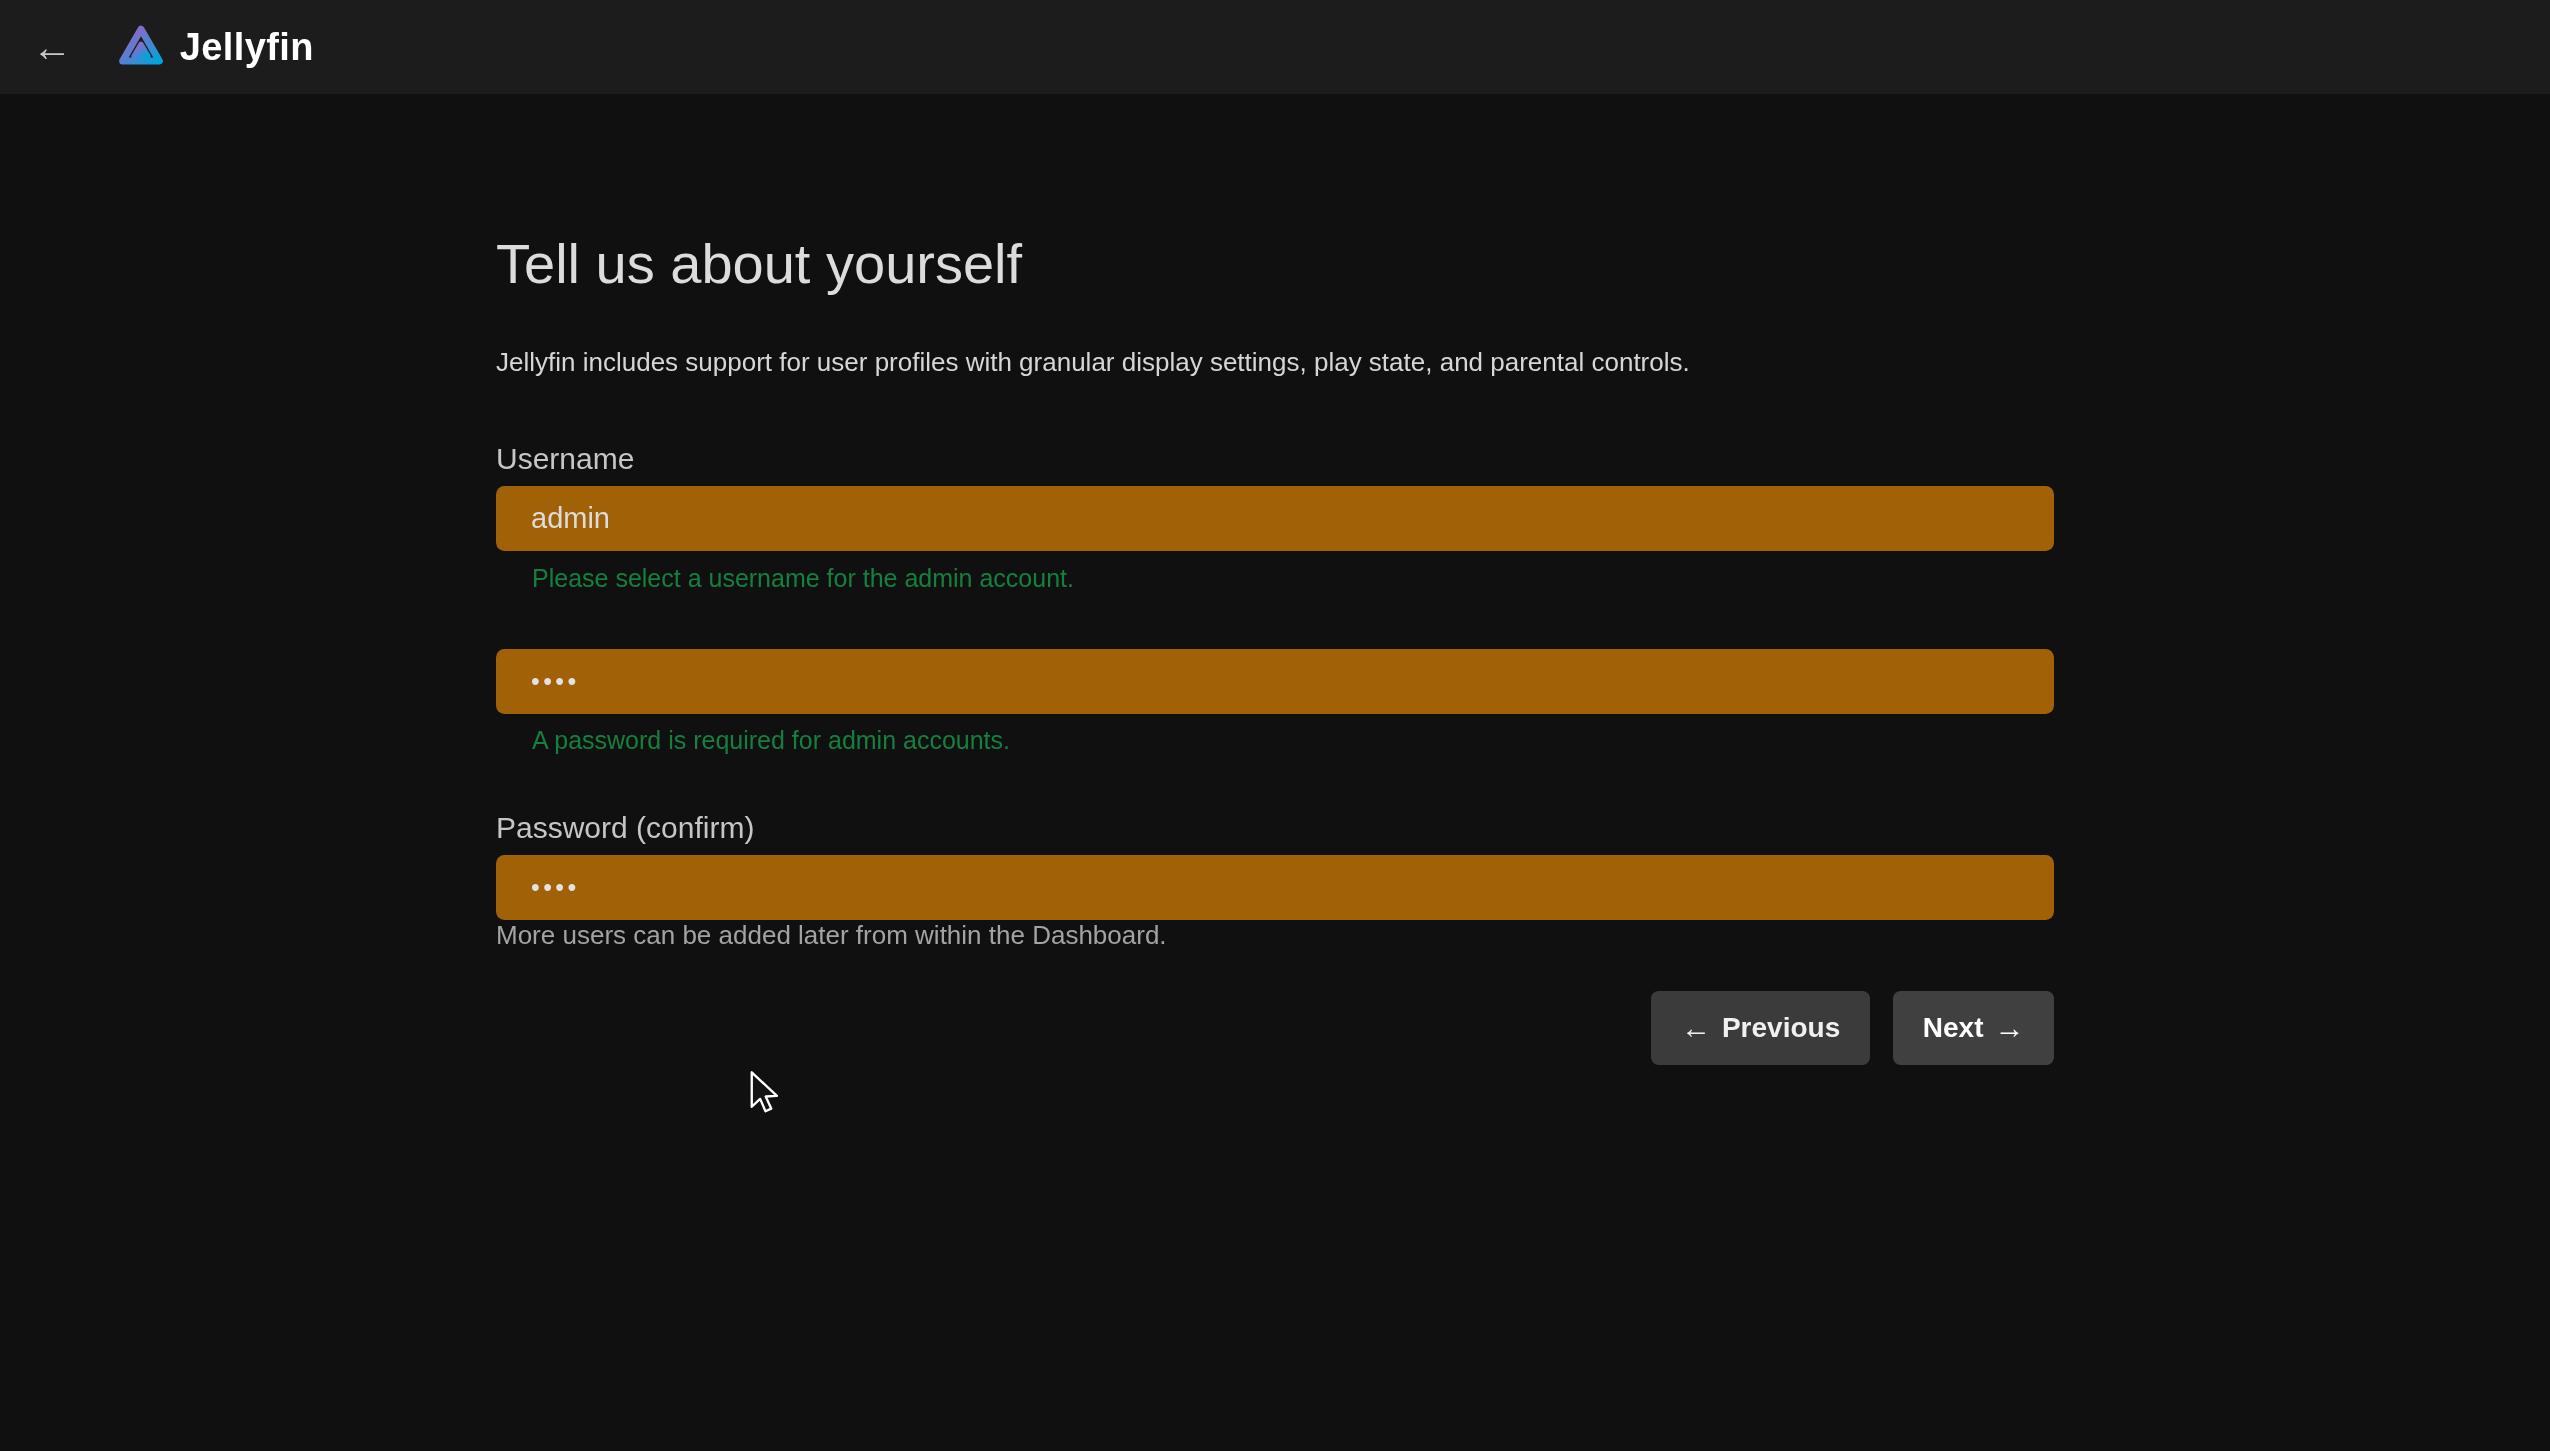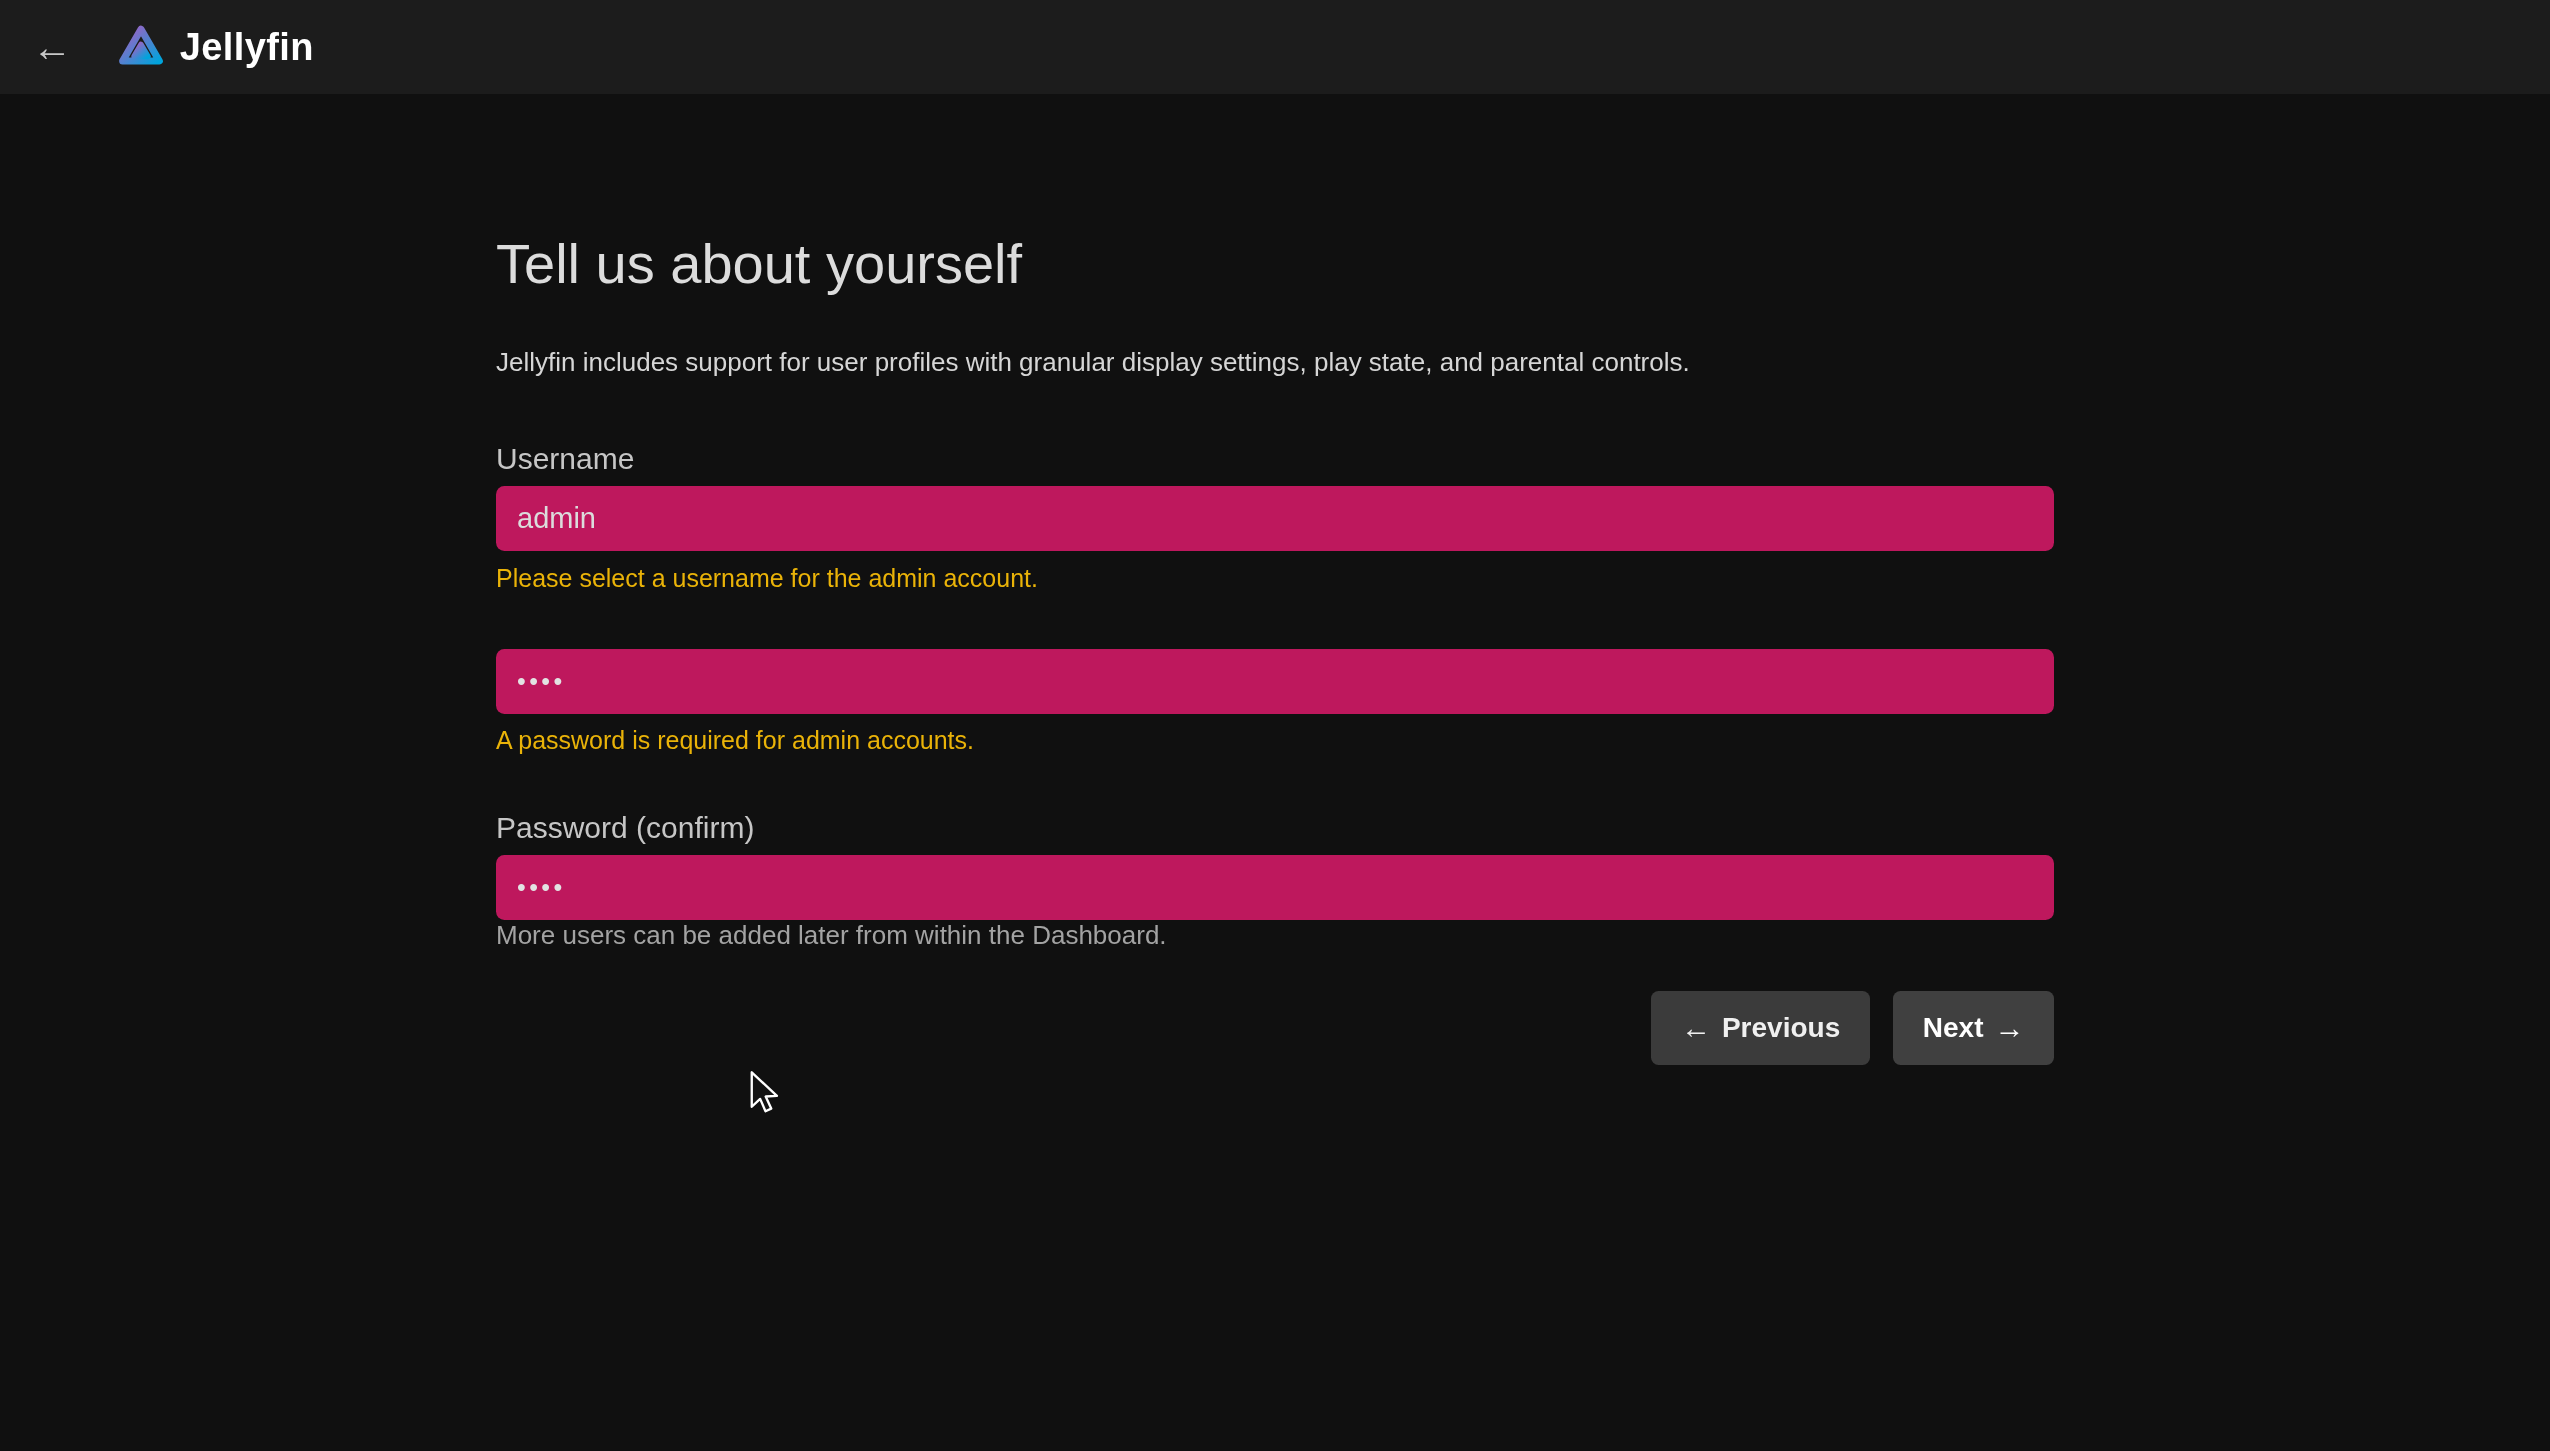--- a/index.html
+++ b/index.html
@@ -60,39 +60,40 @@
   .field { margin-bottom: 56px; }
   .field-label {
     display: block;
     font-size: 30px;
     color: #c6c6c6;
     margin-bottom: 10px;
   }
   .text-input {
     width: 100%;
     height: 65px;
-    background: #be185d;
+    background: #a16207;
     border: none;
     border-radius: 8.4px;
     color: #dcdcdc;
     font-family: "Liberation Sans", sans-serif;
     font-size: 29px;
-    padding: 0 21px;
+    padding: 0 35px;
     outline: none;
     display: block;
   }
   .pw-input {
     font-size: 25px;
     letter-spacing: 3.4px;
     color: #e2e2e2;
   }
   .field-helper {
     font-size: 25px;
-    color: #eab308;
+    color: #15803d;
     margin-top: 12.7px;
+    margin-left: 36px;
   }
   .field.no-helper { margin-bottom: 0; }
   .footer-note {
     font-size: 26px;
     color: #a3a3a3;
   }
 
   
   .btn-row {
     display: flex;

